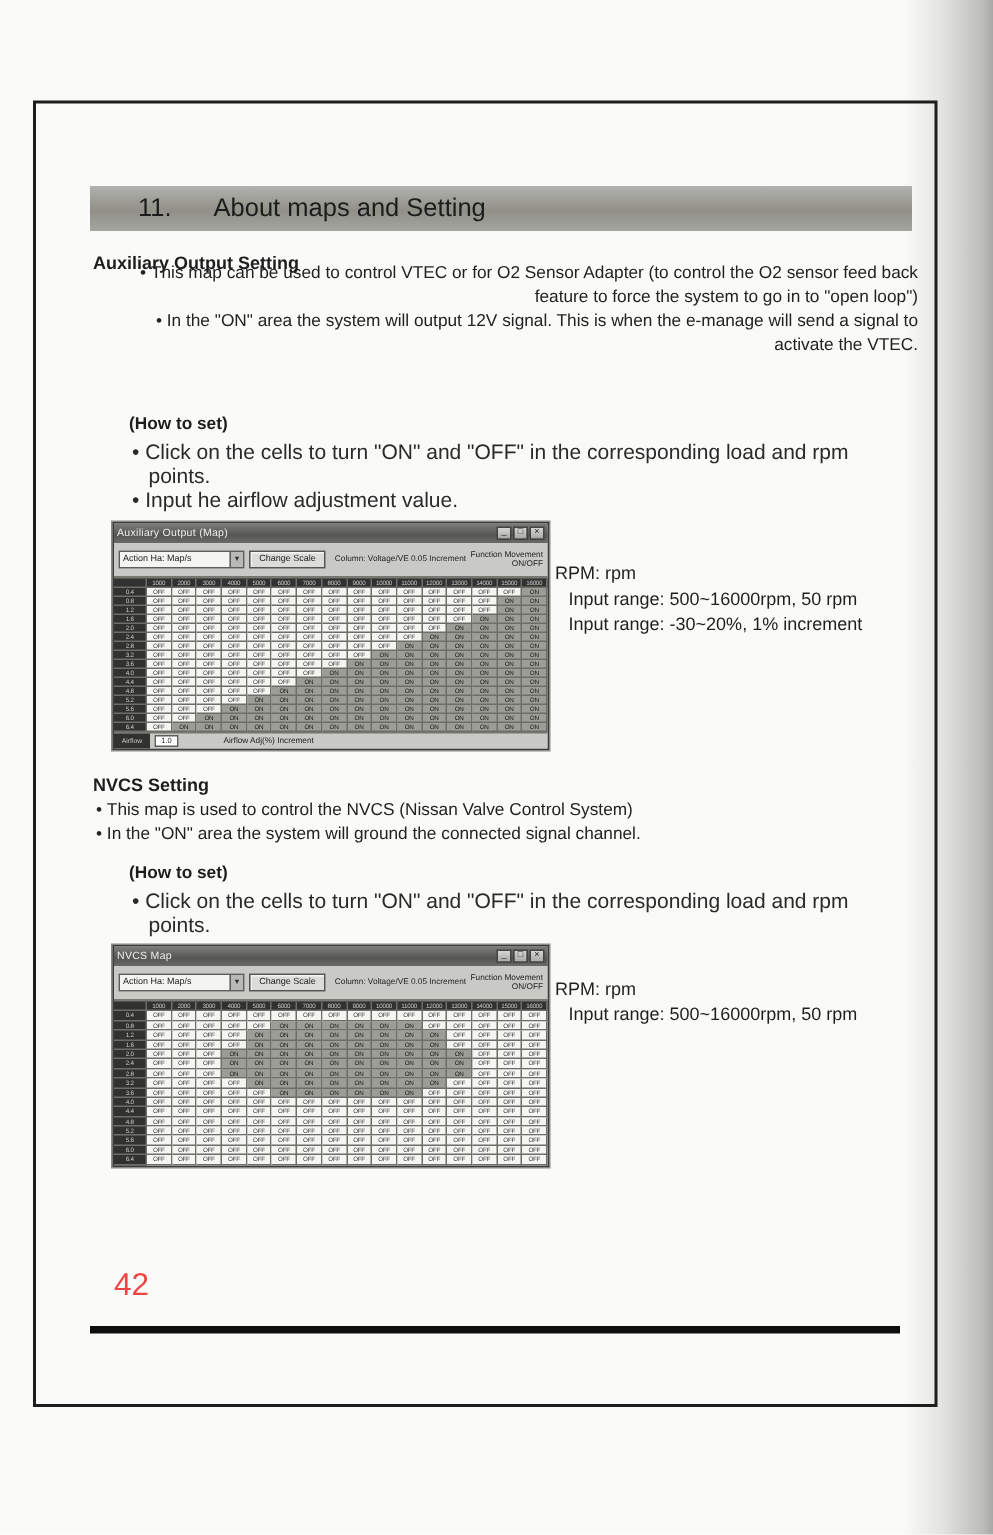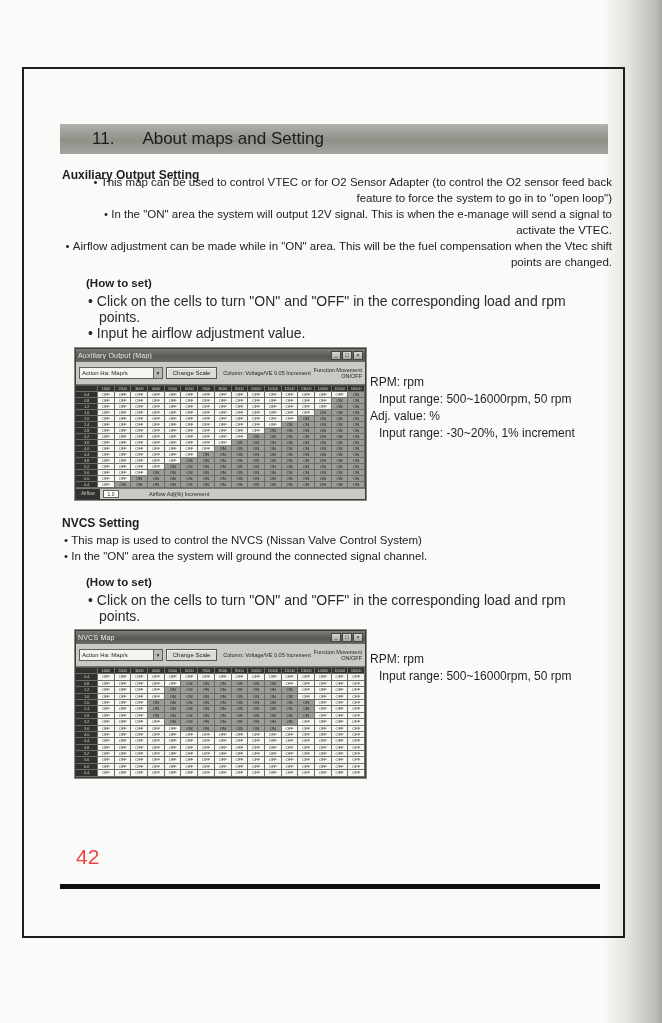--- a/index.html
+++ b/index.html
@@ -96,21 +96,20 @@
 
 <div class="section-bar">
   <span class="num">11.</span>
   <span class="ttl">About maps and Setting</span>
 </div>
 
 <div class="h-bold" style="top:168px;">Auxiliary Output Setting</div>
 <div class="bullets" style="top:174px;text-align:right;">
   <div class="bullet">This map can be used to control VTEC or for O2 Sensor Adapter (to control the O2 sensor feed back feature to force the system to go in to "open loop")</div>
   <div class="bullet">In the "ON" area the system will output 12V signal. This is when the e-manage will send a signal to activate the VTEC.</div>
-  <div class="bullet">Airflow adjustment can be made while in "ON" area. This will be the fuel compensation when the Vtec shift points are changed.</div>
 </div>
 <div class="howto-head" style="top:277px;">(How to set)</div>
 <div class="howto-bullets" style="top:293px;">
   <div class="bullet">Click on the cells to turn "ON" and "OFF" in the corresponding load and rpm points.</div>
   <div class="bullet">Input he airflow adjustment value.</div>
 </div>
 
 <div class="app-window" style="top:348px;">
   <div class="titlebar">
     <span class="t-label">Auxiliary Output (Map)</span>
@@ -425,21 +424,20 @@
   <div class="statusbar">
     <span class="sb-label">Airflow</span>
     <span class="sb-value">1.0</span>
     <span class="sb-text">Airflow Adj(%) Increment</span>
   </div>
 </div>
 
 <div class="annotation" style="top:374px;">
   <div>RPM: rpm</div>
   <div class="ind">Input range: 500~16000rpm, 50 rpm</div>
-  <div>Adj. value: %</div>
   <div class="ind">Input range: -30~20%, 1% increment</div>
 </div>
 
 <div class="h-bold" style="top:516px;">NVCS Setting</div>
 <div class="bullets" style="top:532px;">
   <div class="bullet">This map is used to control the NVCS (Nissan Valve Control System)</div>
   <div class="bullet">In the "ON" area the system will ground the connected signal channel.</div>
 </div>
 <div class="howto-head" style="top:576px;">(How to set)</div>
 <div class="howto-bullets" style="top:592px;">

